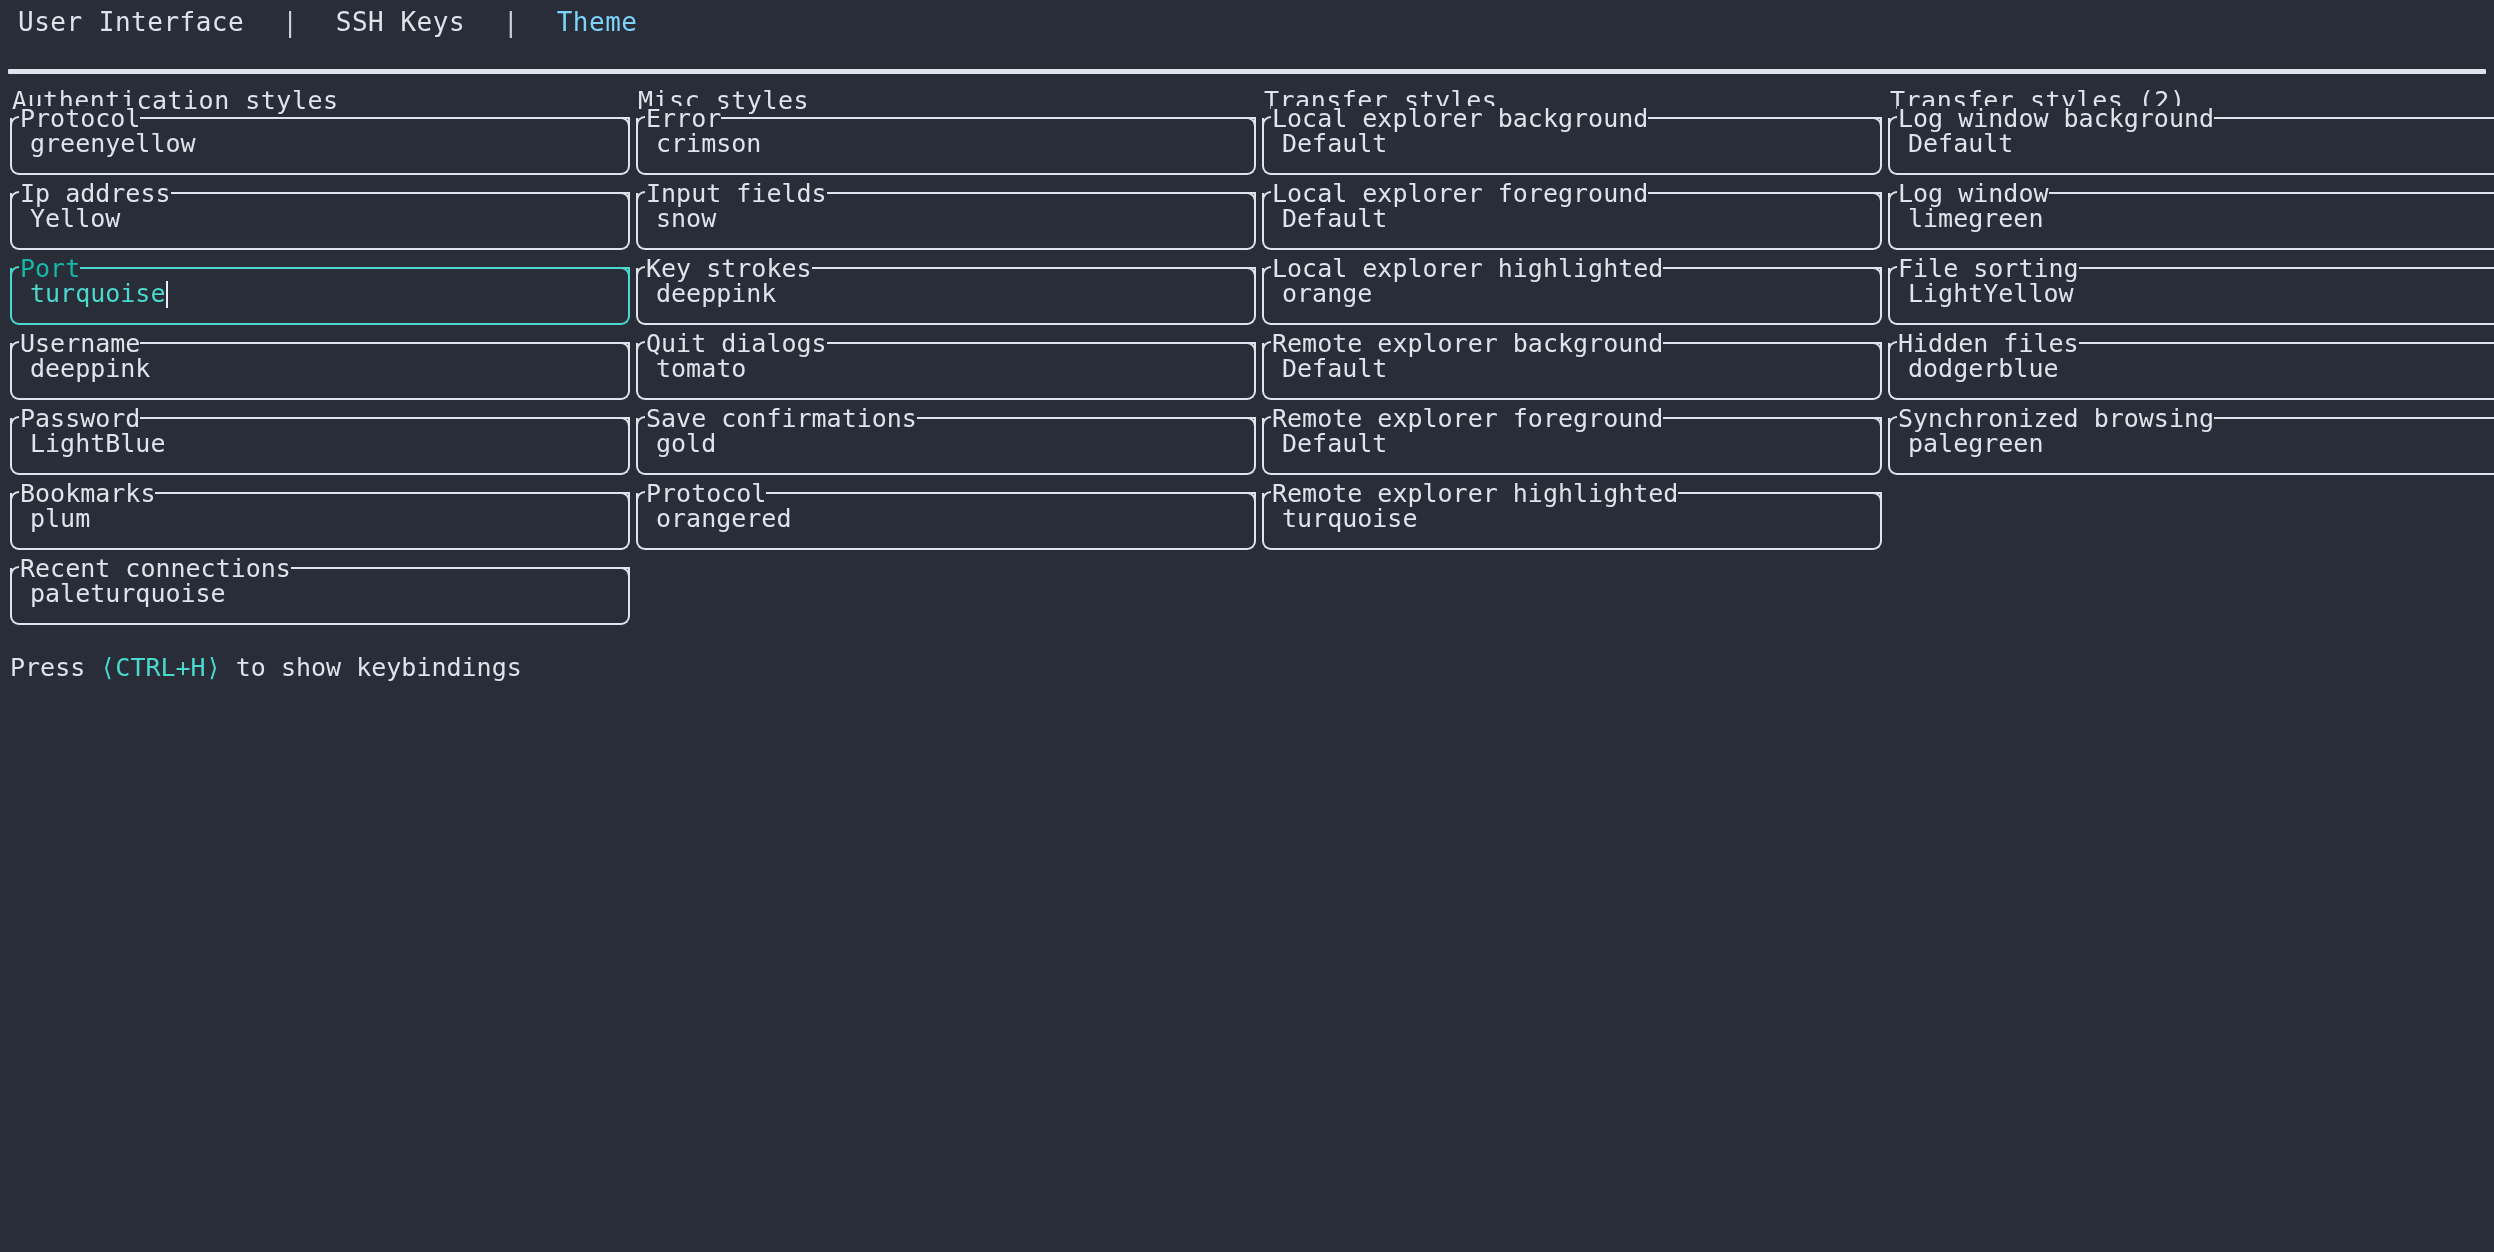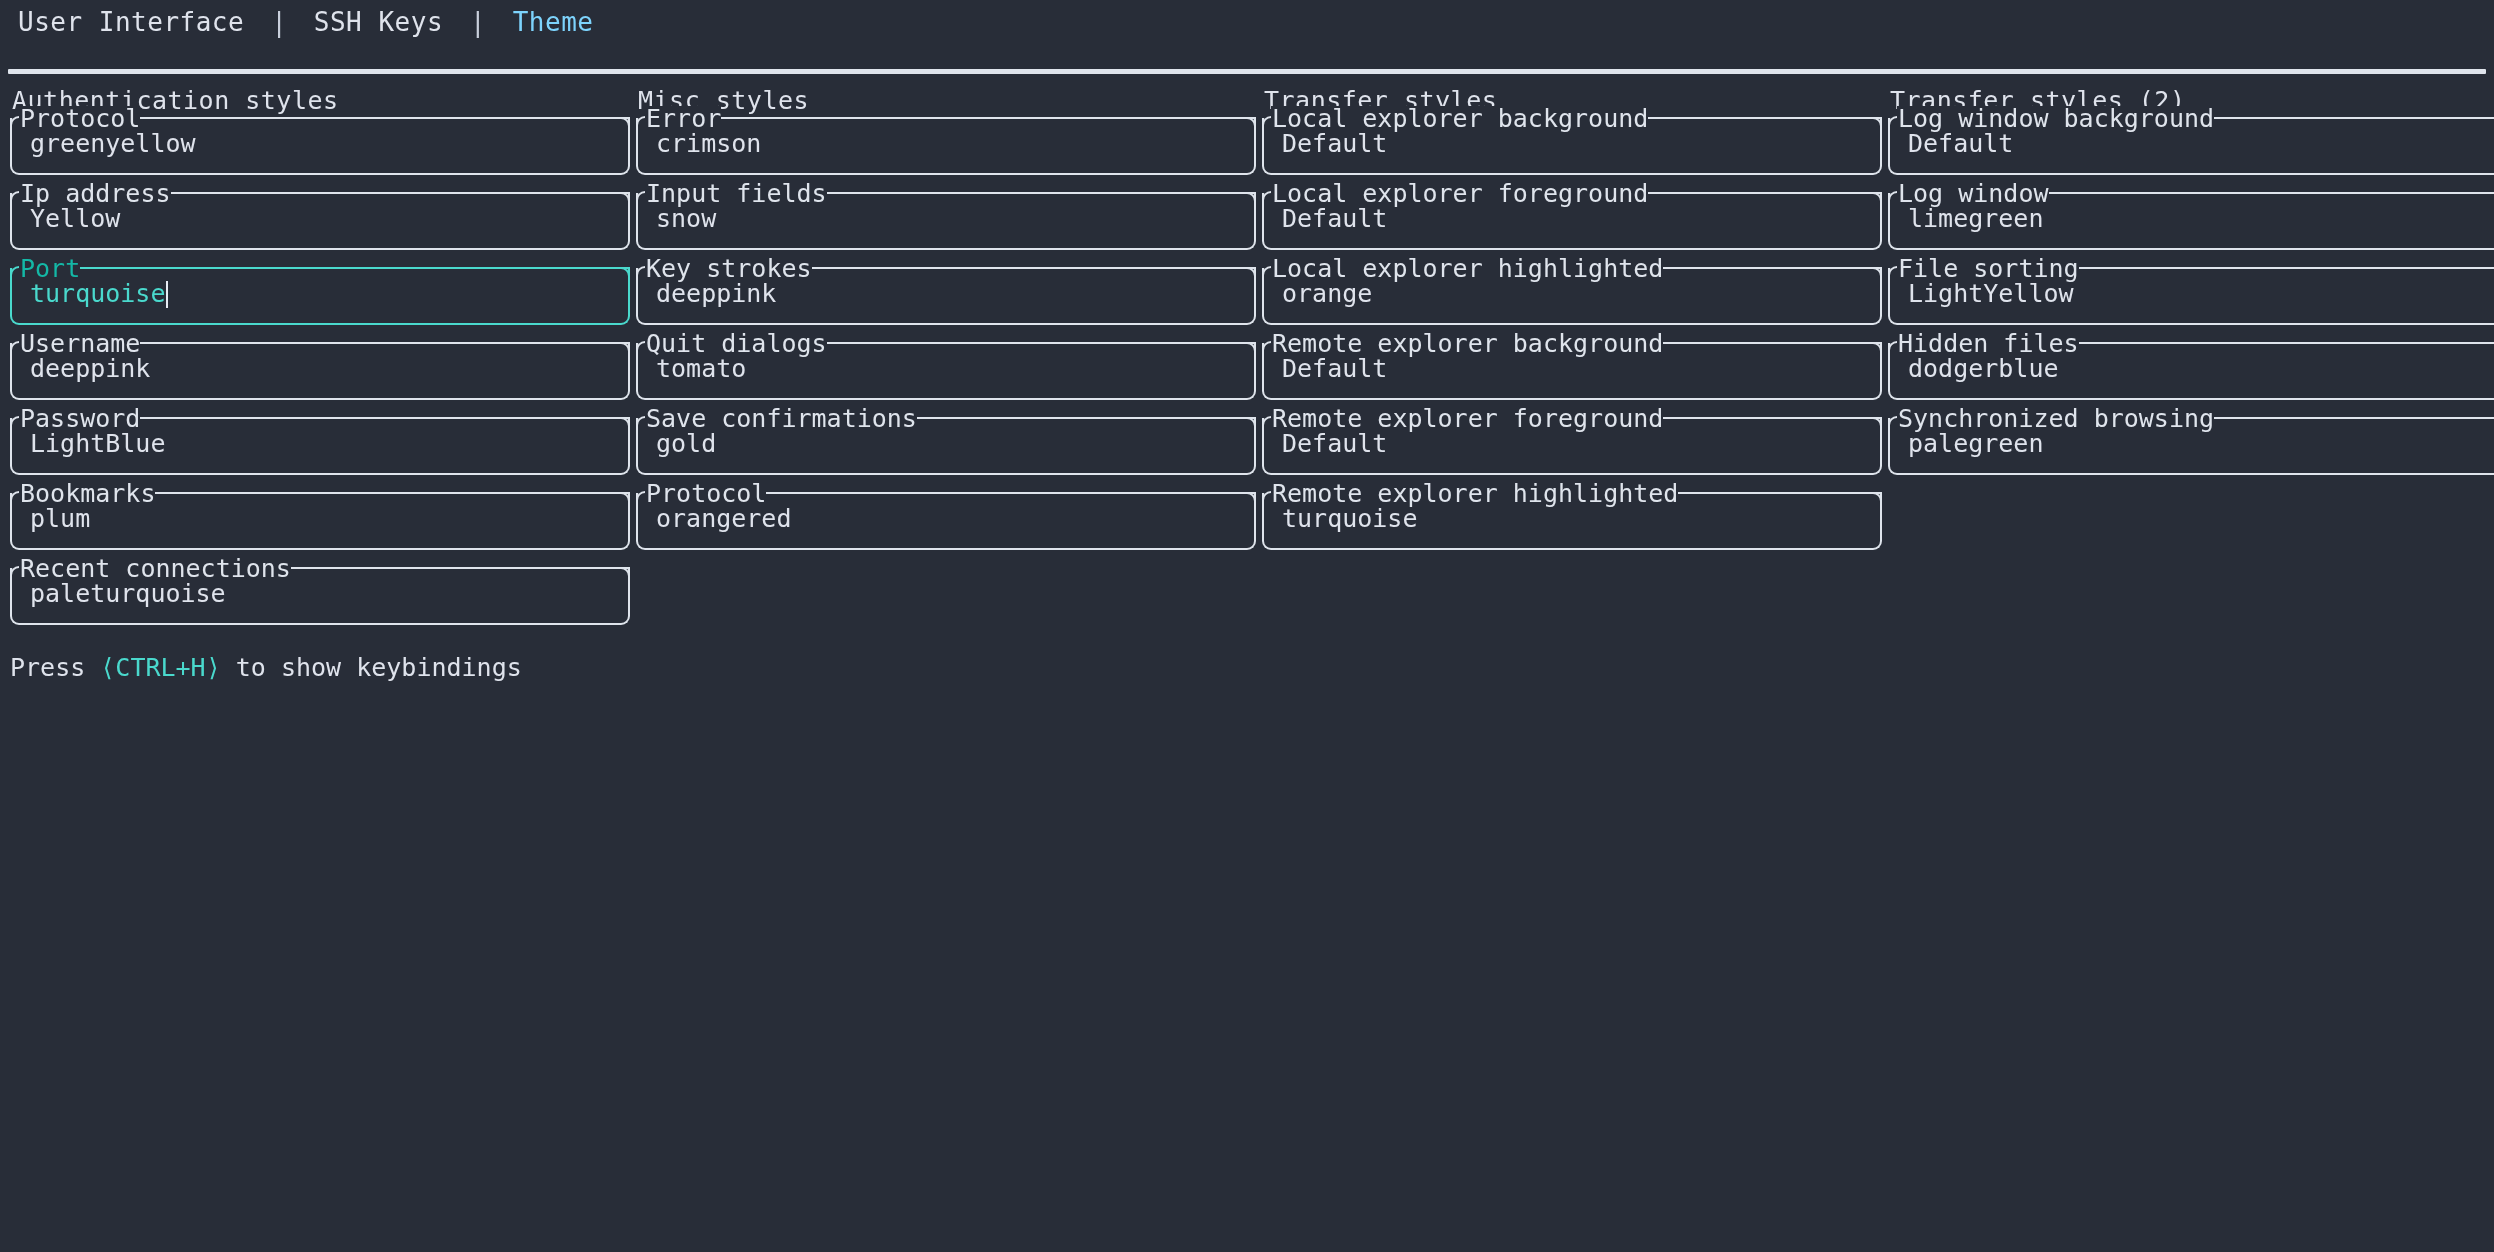--- a/index.html
+++ b/index.html
@@ -18,21 +18,21 @@
     line-height: 1;
     -webkit-font-smoothing: antialiased;
   }
 
   
   .tabbar {
     display: flex;
     align-items: center;
     height: 44px;
     padding: 0 0 0 10px;
-    gap: 5px;
+    gap: 16px;
   }
   .tab {
     font-size: 26px;
     letter-spacing: 0.5px;
     color: #dfe3ec;
     padding: 0 8px;
     white-space: nowrap;
   }
   .tab.active { color: #7dd3fc; }
   .tab-sep {

